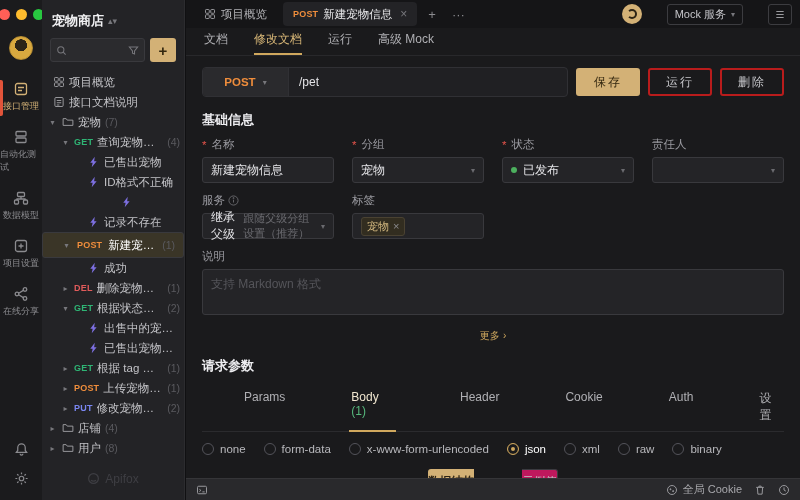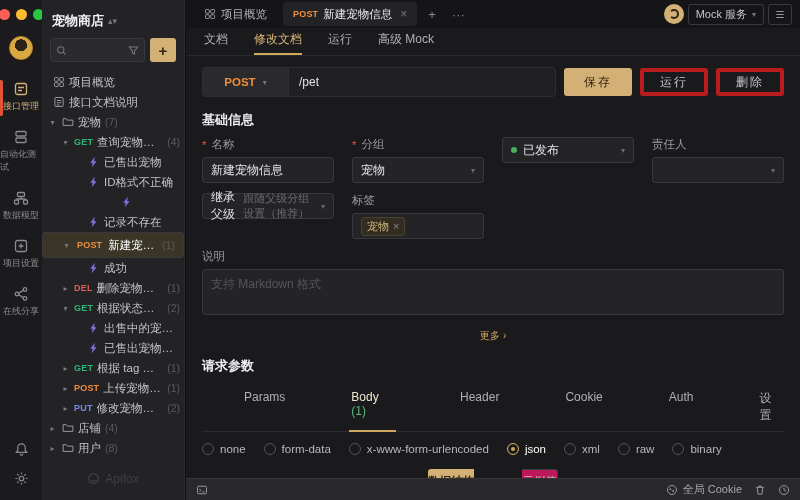--- a/index.html
+++ b/index.html
@@ -44,39 +44,39 @@
   .watermark svg { width:13px; height:13px; stroke:#3e3e43; fill:none; stroke-width:1.5; }
 
   
   .main { position:absolute; left:186px; top:0; right:0; bottom:0; background:#1a1a1c; }
   .wintabs { height:28px; background:#151517; display:flex; align-items:center; padding:0 8px; gap:6px; }
   .wtab { display:flex; align-items:center; gap:5px; padding:0 10px; height:28px; color:#b0b0b4; cursor:pointer; font-size:11.5px; }
   .wtab svg { width:12px; height:12px; stroke:#9a9a9e; fill:none; stroke-width:1.3; }
   .wtab.active { background:#232326; height:24px; border-radius:4px; color:#e8e8ea; }
   .wtab .close { color:#77777c; font-size:12px; margin-left:3px; }
   .wt-plus,.wt-dots { color:#8b8b8f; font-size:13px; padding:0 5px; cursor:pointer; }
-  .win-right { margin-left:auto; display:flex; align-items:center; gap:4px; }
+  .win-right { margin-left:auto; display:flex; align-items:center; gap:25px; }
   .gold-badge { width:20px; height:20px; border-radius:50%; background:#d3b176; display:flex; align-items:center; justify-content:center; cursor:pointer; }
   .gold-badge span { width:10px; height:10px; border:2px solid #2d2414; border-radius:50%; border-left-color:transparent; display:block; }
   .mock-select { height:21px; border:1px solid #3c3c40; border-radius:3px; color:#c5c5c9; font-size:11px; display:flex; align-items:center; gap:5px; padding:0 7px; cursor:pointer; }
   .mock-select .cv { color:#77777c; font-size:8px; }
   .burger { height:21px; width:24px; border:1px solid #3c3c40; border-radius:3px; display:flex; align-items:center; justify-content:center; cursor:pointer; color:#9a9a9e; font-size:10px; letter-spacing:0; }
 
   .doctabs { height:28px; display:flex; align-items:flex-end; gap:26px; padding:0 18px; border-bottom:1px solid #28282b; }
   .dtab { padding-bottom:7px; color:#b0b0b4; cursor:pointer; font-size:12px; position:relative; }
   .dtab.active { color:#d9b878; }
   .dtab.active::after { content:""; position:absolute; left:0; right:0; bottom:0; height:2px; background:#d0a85e; }
 
   .content { position:absolute; top:56px; left:0; right:0; bottom:22px; padding:0 16px; overflow:hidden; }
   .method-row { margin-top:11px; display:flex; gap:8px; align-items:center; }
   .url-wrap { flex:1; display:flex; height:30px; background:#202023; border:1px solid #303034; border-radius:4px; overflow:hidden; }
   .method-chip { width:86px; background:#2a2a2d; display:flex; align-items:center; justify-content:center; gap:7px; color:#ef8d3c; font-weight:bold; font-size:11.5px; cursor:pointer; border-right:1px solid #303034; }
   .method-chip .cv { color:#77777c; font-size:8px; font-weight:normal; }
   .url-input { flex:1; background:transparent; border:0; outline:0; color:#e3e3e6; font-size:12px; padding:0 10px; }
-  .btn { height:28px; padding:0 16px; border-radius:3px; font-size:12px; cursor:pointer; border:4px solid #b91c1c; background:transparent; color:#c8c8cc; letter-spacing:2px; }
+  .btn { height:28px; padding:0 16px; border-radius:3px; font-size:12px; cursor:pointer; border:2px solid #b91c1c; background:transparent; color:#c8c8cc; letter-spacing:2px; }
   .btn.gold { background:#d3b176; border-color:#d3b176; color:#33270f; }
 
   .sec-title { margin-top:14px; font-size:13px; font-weight:bold; color:#ededf0; }
   .grid3 { display:grid; grid-template-columns:1fr 1fr 1fr 1fr; column-gap:18px; row-gap:10px; margin-top:8px; }
   .fld label { display:flex; align-items:center; gap:3px; color:#9a9aa0; font-size:11.5px; margin-bottom:5px; }
   .req::before { content:"*"; color:#e5534b; margin-right:2px; }
   .inp, .sel { height:26px; background:#242427; border:1px solid #39393d; border-radius:3px; display:flex; align-items:center; padding:0 8px; color:#e3e3e6; gap:6px; }
   .inp input { background:transparent; border:0; outline:0; color:#e3e3e6; width:100%; font-size:12px; }
   .sel { cursor:pointer; }
   .sel .cv { margin-left:auto; color:#6a6a6f; font-size:8px; }
@@ -420,34 +420,43 @@
           </div>
       </div>
       <div class="fld">
           <label class="req">分组</label>
         <div class="sel">
             <span>宠物</span>
             <span class="cv">▾</span>
           </div>
       </div>
       <div class="fld">
+          <label class="req">状态</label>
         <div class="sel">
             <span class="dot-green"></span>
             <span>已发布</span>
             <span class="cv">▾</span>
           </div>
       </div>
       <div class="fld">
           <label>责任人</label>
         <div class="sel">
             <span></span>
             <span class="cv">▾</span>
           </div>
       </div>
       <div class="fld">
+          <label>
+            <span>服务</span>
+          <svg class="info-i" viewBox="0 0 12 12">
+              <circle cx="6" cy="6" r="5"></circle>
+              <path d="M6 5.2v3" stroke="#6a6a6f"></path>
+              <circle cx="6" cy="3.4" r=".6" fill="#6a6a6f" stroke="none"></circle>
+            </svg>
+          </label>
         <div class="sel">
             <span>继承父级</span>
             <span class="hint">跟随父级分组设置（推荐）</span>
             <span class="cv">▾</span>
           </div>
       </div>
       <div class="fld">
           <label>标签</label>
         <div class="inp">
           <span class="chip">

